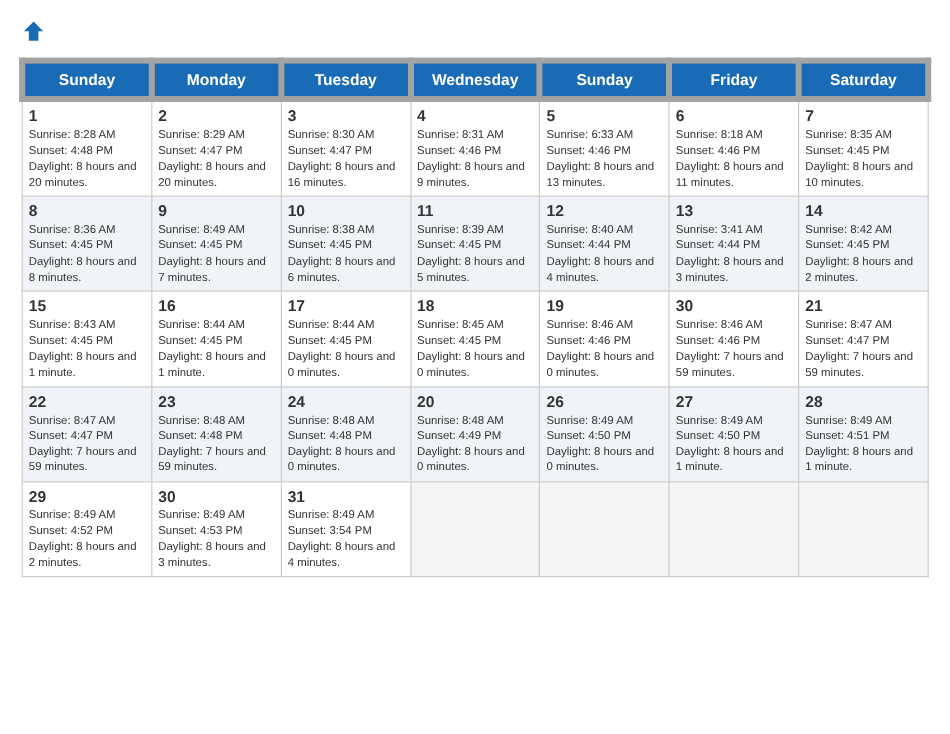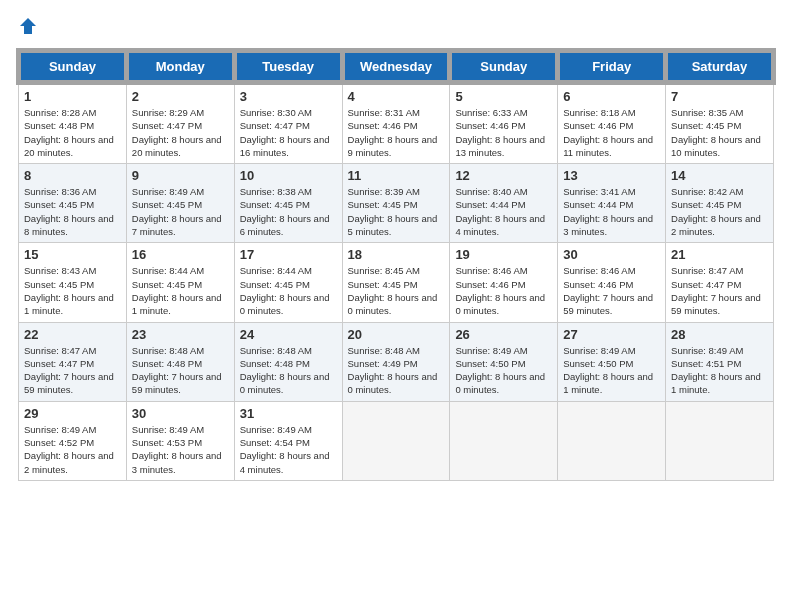--- a/index.html
+++ b/index.html
@@ -372,21 +372,21 @@
         <div class="day-info">
           <span>Sunrise: 8:49 AM</span><br>
           <span>Sunset: 4:53 PM</span><br>
           <span>Daylight: 8 hours and 3 minutes.</span>
         </div>
       </td>
         <td>
         <span class="day-num">31</span>
         <div class="day-info">
           <span>Sunrise: 8:49 AM</span><br>
-          <span>Sunset: 4:54 PM</span><br>
+          <span>Sunset: 3:54 PM</span><br>
           <span>Daylight: 8 hours and 4 minutes.</span>
         </div>
       </td>
         <td class="empty"></td>
         <td class="empty"></td>
         <td class="empty"></td>
         <td class="empty"></td>
       </tr>
     </tbody>
 </table>

